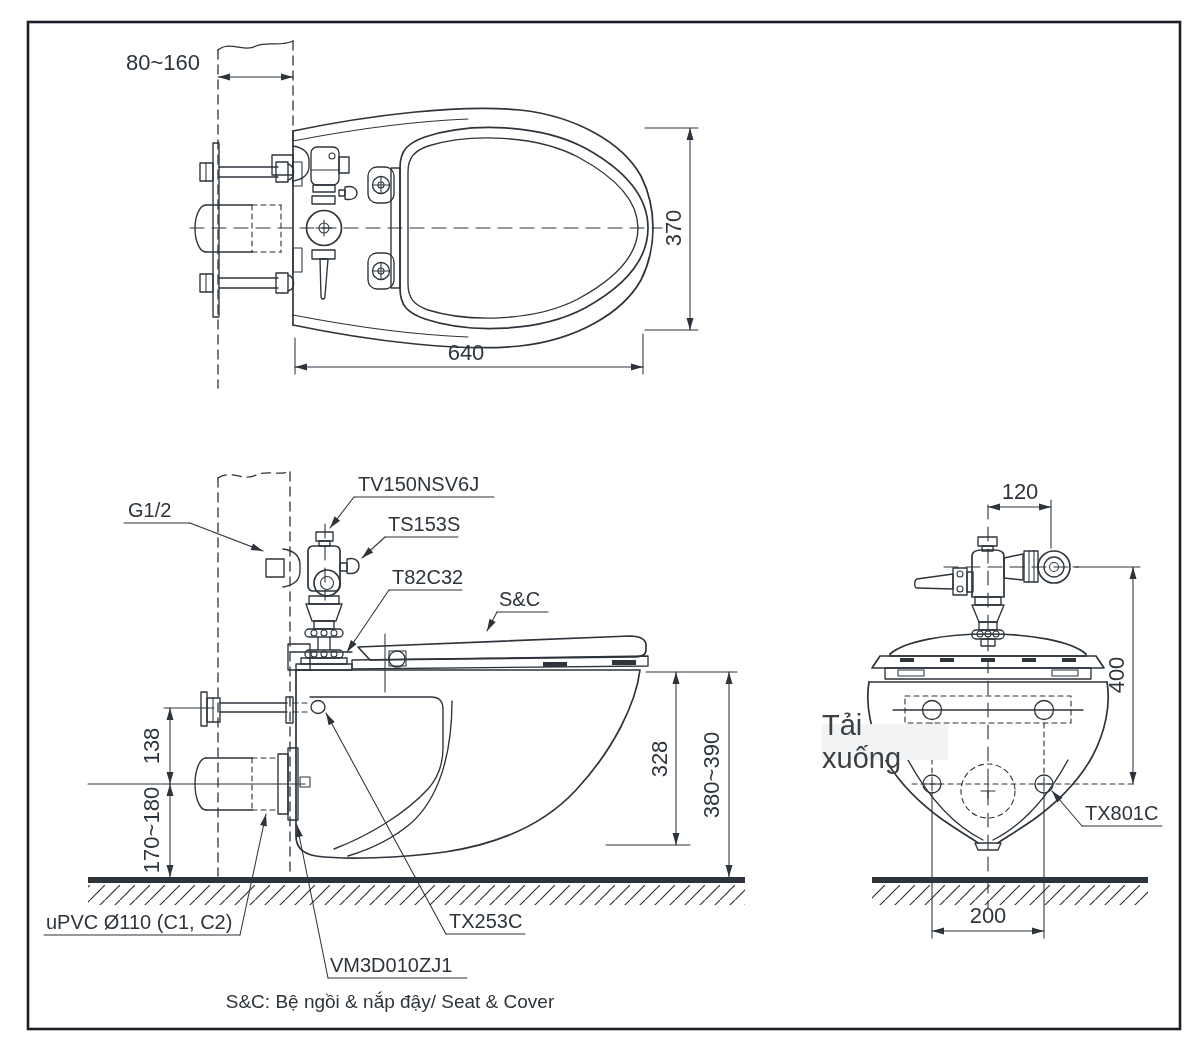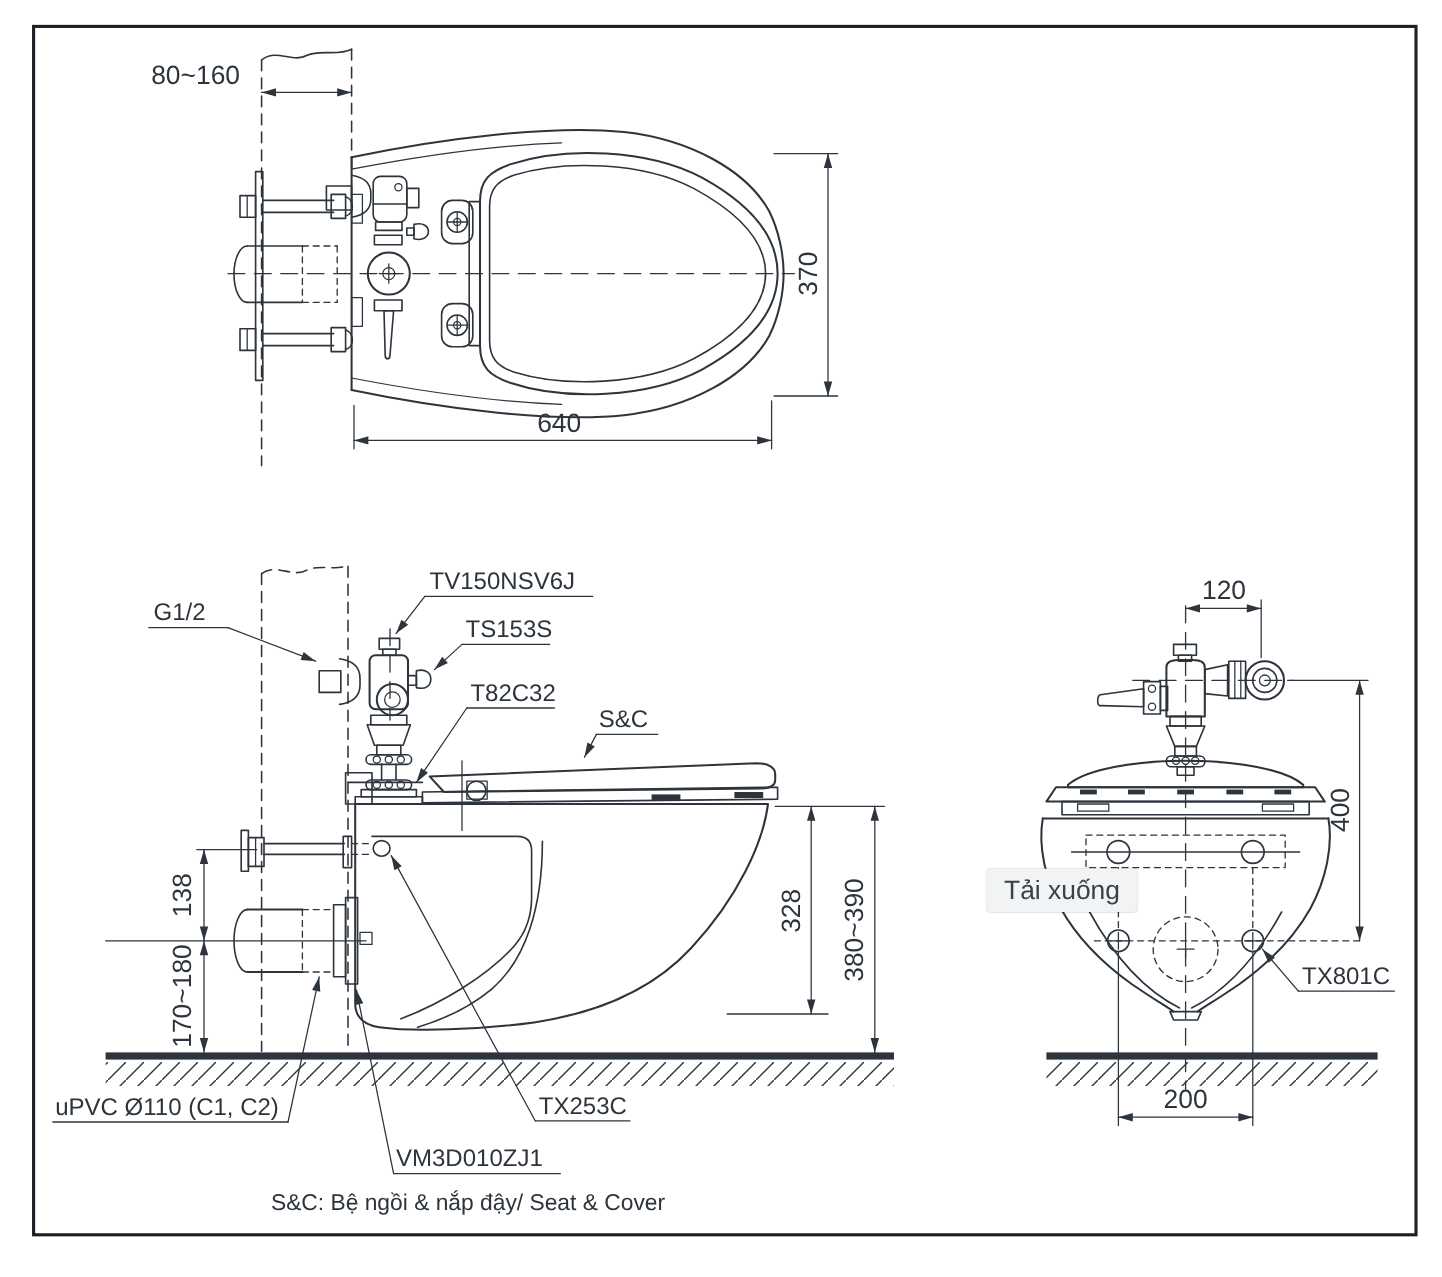--- a/index.html
+++ b/index.html
@@ -12,21 +12,21 @@
   .dsh{stroke-dasharray:9 6;stroke-width:1.3;}
   .ctr{stroke-dasharray:14 8;stroke-width:1.1;}
   .hid{stroke-dasharray:5 4;stroke-width:1.1;}
   .fil{fill:#2d343c;stroke:none;}
   text{fill:#2d343c;font-family:"Liberation Sans",sans-serif;}
   .t22{font-size:22px;}
   .t20{font-size:20px;}
   .t19{font-size:19px;}
   .dl-btn{position:absolute;left:822px;top:724px;width:126px;height:36px;
           background:#f1f3f4;color:#3c4043;border-radius:4px;display:flex;
-          align-items:center;justify-content:center;font-size:22px;
+          align-items:center;justify-content:center;font-size:29px;
           box-shadow:0 0 1px rgba(0,0,0,.12);cursor:pointer;user-select:none;}
 </style>
 </head>
 <body>
 
 <div id="stage">
 <svg width="1202" height="1064" viewBox="0 0 1202 1064">
   <defs>
     <marker id="arw" markerUnits="userSpaceOnUse" markerWidth="14" markerHeight="10" viewBox="0 0 14 10" refX="13" refY="5" orient="auto-start-reverse">
       <path d="M13,5 L1,1.5 L1,8.5 Z" fill="#2d343c"></path>

